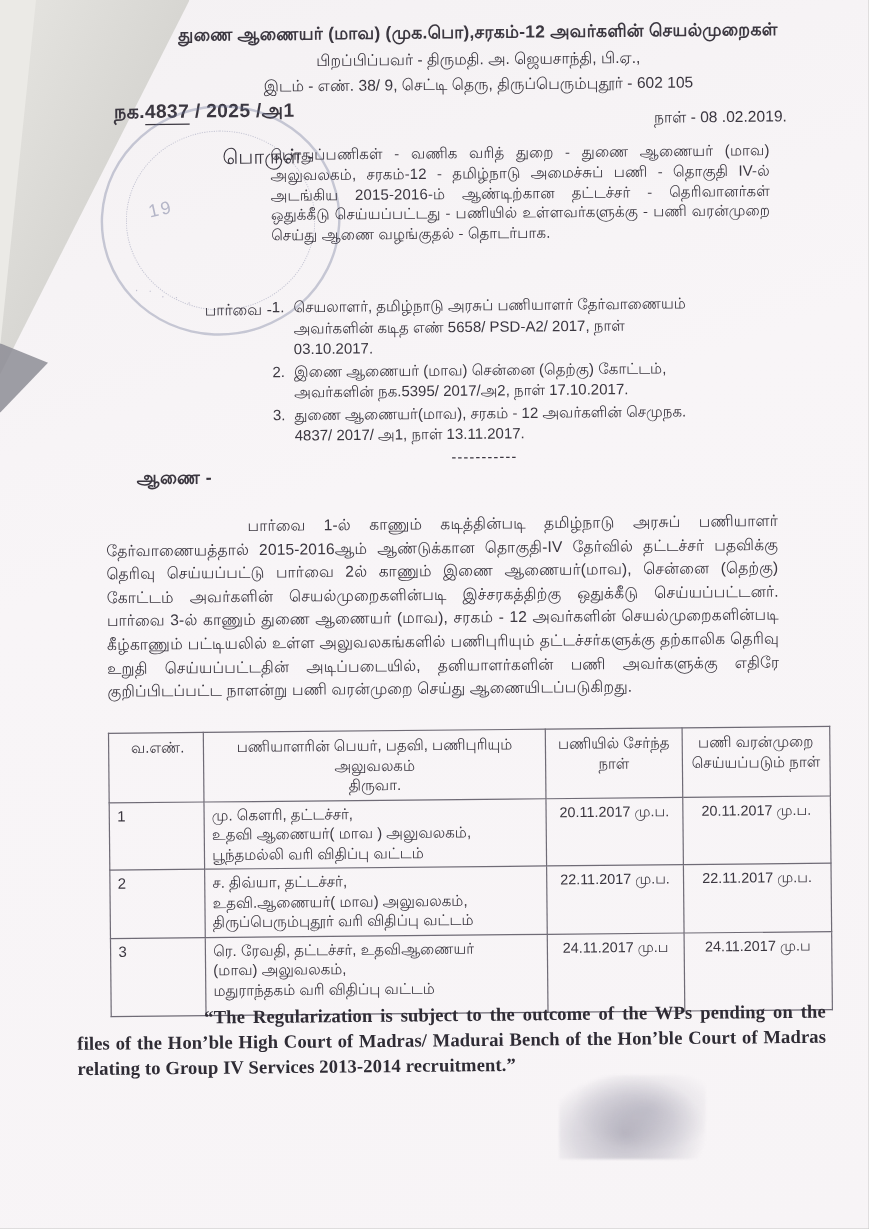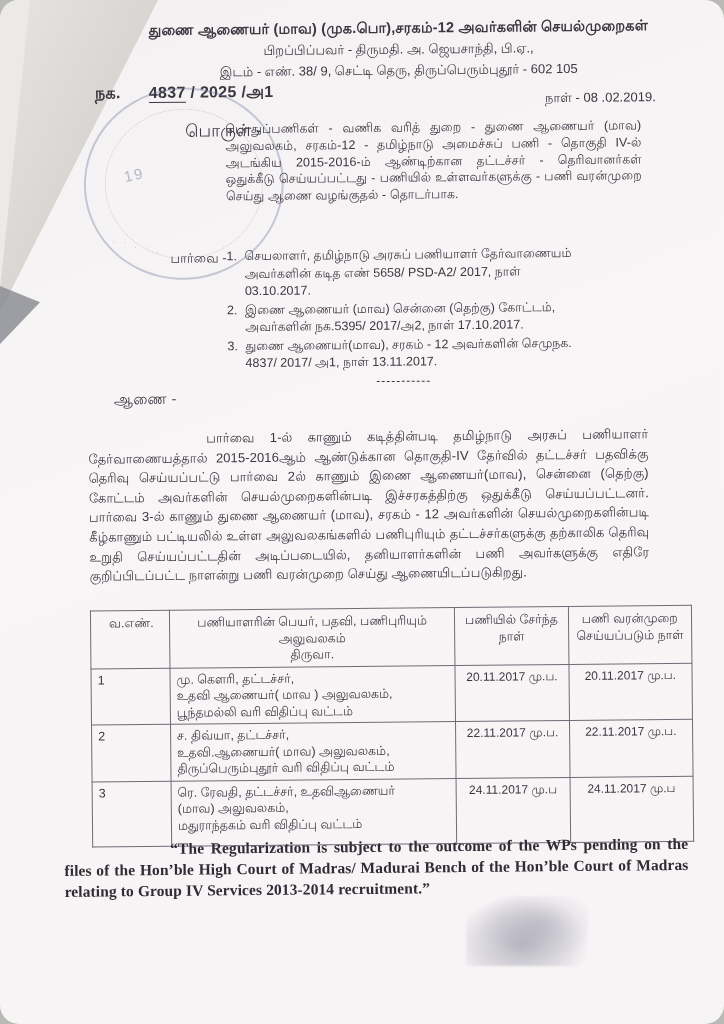--- a/index.html
+++ b/index.html
@@ -5,21 +5,20 @@
   html,body{margin:0;padding:0;}
   body{
     width:724px;height:1024px;overflow:hidden;
     font-family:"Liberation Sans","DejaVu Sans",sans-serif;
     background:#b9b9b6;
   }
   .page{
     position:relative;width:724px;height:1024px;overflow:hidden;
     background:linear-gradient(160deg,#f4f1f3 0%,#f8f5f7 40%,#f7f4f6 100%);
     color:#3b3740;
-    border-radius:19px;
   }
   
   .corner-shadow{
     position:absolute;left:0;top:0;width:158px;height:312px;
     background:linear-gradient(115deg,#e6e5e1 0%,#d6d5d1 55%,#cfcecb 100%);
     clip-path:polygon(0 0,100% 0,0 100%);
   }
   .corner-strip{
     position:absolute;left:0;top:0;width:30px;height:290px;
     background:#ebeae6;clip-path:polygon(0 0,100% 0,0 100%);
@@ -35,21 +34,21 @@
       radial-gradient(ellipse at 60% 40%,rgba(120,118,140,.25) 0%,rgba(150,148,168,0) 60%);
     filter:blur(1px);
   }
   .scan-rotate{position:absolute;inset:0;transform:rotate(-0.55deg);transform-origin:50% 40%;}
 
   
   .hdr{position:absolute;left:132px;top:18px;width:540px;text-align:center;line-height:21px;}
   .hdr .l1{font-size:14.5px;font-weight:bold;letter-spacing:.2px;}
   .hdr .l2,.hdr .l3{font-size:13px;}
   .refline{position:absolute;left:98px;top:82px;font-size:16px;font-weight:bold;letter-spacing:.3px;}
-  .refline .u{border-bottom:1.5px solid #3b3740;padding-bottom:1px;margin-left:28px;}
+  .refline .u{border-bottom:1.5px solid #3b3740;padding-bottom:1px;}
   .dateline{position:absolute;left:548px;top:92px;font-size:13px;}
 
   
   .stamp{position:absolute;left:86px;top:86px;width:200px;height:192px;pointer-events:none;}
   .stamp .ring-outer{
     position:absolute;inset:0;border:2px solid rgba(104,110,148,.34);border-radius:50%;
     transform:rotate(-8deg);
   }
   .stamp .ring-inner{
     position:absolute;inset:21px;border:1.5px dotted rgba(104,110,148,.30);border-radius:50%;
@@ -74,21 +73,21 @@
   
   .refs{position:absolute;left:172px;top:247px;width:440px;}
   .refs .lbl{position:absolute;left:0;top:2px;font-size:13px;}
   .refs .items{margin-left:56px;width:352px;}
   .ref-item{display:flex;font-size:12.5px;line-height:17.5px;margin-bottom:1px;}
   .ref-item .n{width:18px;flex:none;}
   .ref-item .t{flex:1;}
   .refs .sep{width:352px;margin-left:56px;text-align:center;font-size:12px;letter-spacing:1px;margin-top:2px;}
 
   
-  .order-h{position:absolute;left:114px;top:388px;font-size:15px;font-weight:normal;letter-spacing:.4px;}
+  .order-h{position:absolute;left:114px;top:388px;font-size:15px;font-weight:bold;letter-spacing:.4px;}
   .order-body{
     position:absolute;left:88px;top:427px;width:560px;
     font-size:13px;line-height:19.6px;text-align:justify;text-indent:118px;letter-spacing:.1px;
   }
 
   
   table.gov{
     position:absolute;left:88px;top:608px;width:602px;border-collapse:collapse;
     font-size:12.5px;color:#3b3740;
   }

